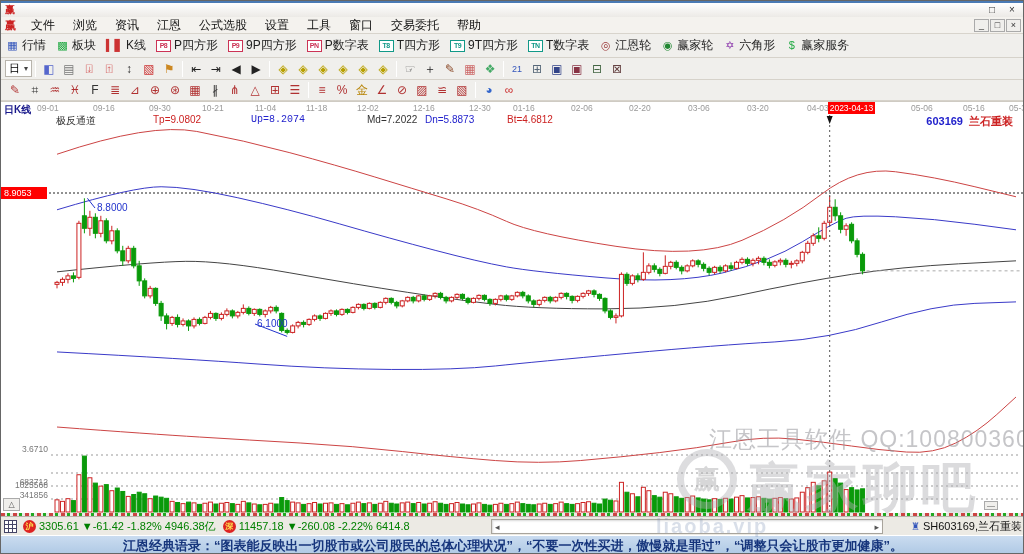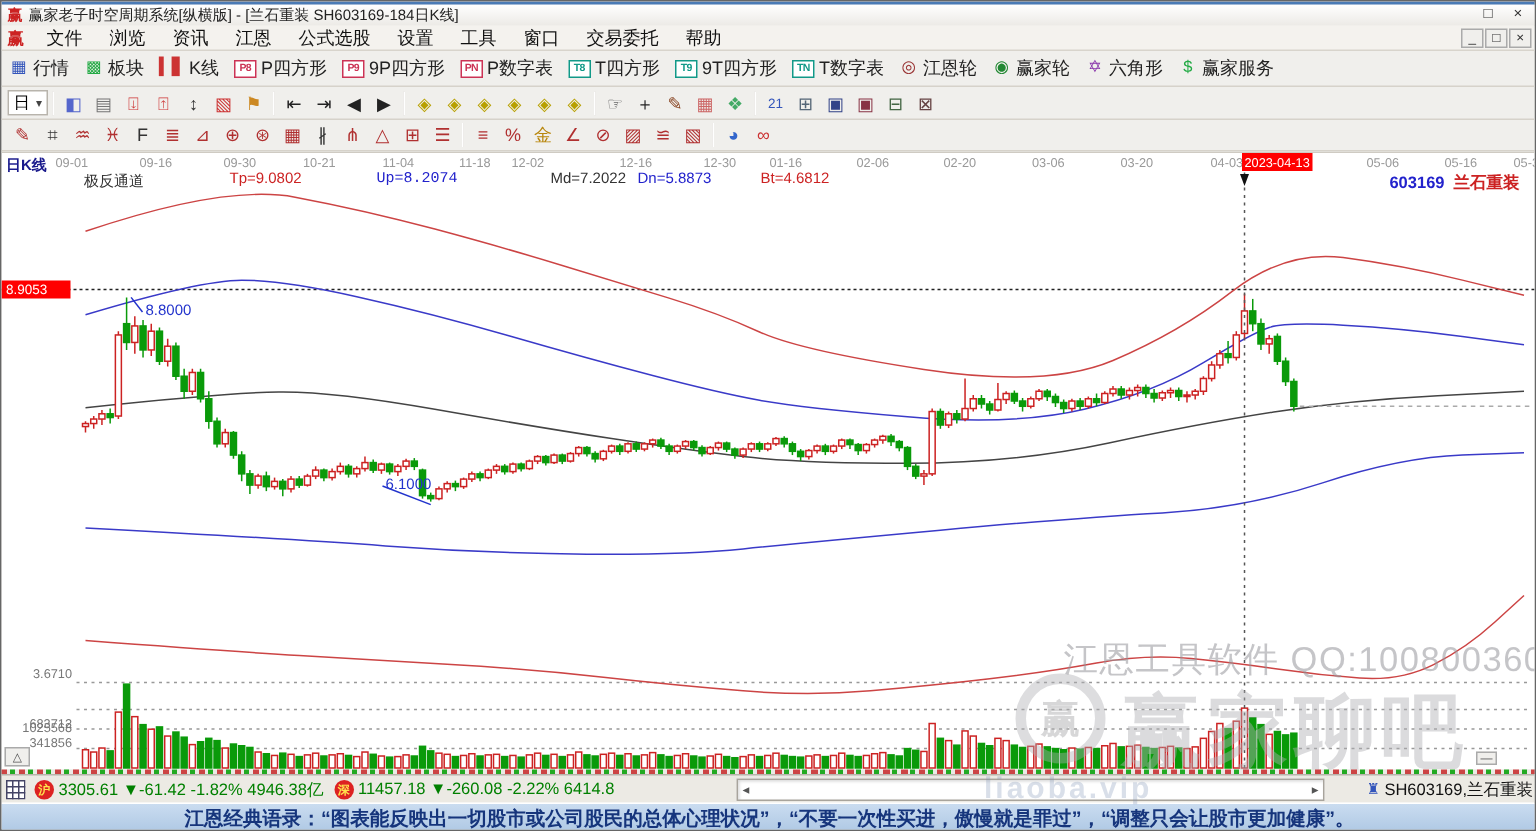--- a/index.html
+++ b/index.html
@@ -66,21 +66,20 @@
   #marquee{position:absolute;left:0;top:534px;width:1024px;height:20px;background:linear-gradient(#cadcf0,#aec8e4);border-top:1px solid #fff;text-align:center;line-height:20px;font-size:13px;font-weight:bold;color:#16357c;white-space:nowrap;}
   .wm-site{position:absolute;left:655px;top:514px;font-size:20px;font-weight:bold;color:rgba(120,140,175,0.28);letter-spacing:2px;z-index:5;pointer-events:none;}
 </style>
 </head>
 <body>
 
 <div id="app">
 
   <div id="titlebar">
     <span class="logo">赢</span>
-    <span>赢家老子时空周期系统[纵横版] - [兰石重装  SH603169-184日K线]</span>
     <span class="ctl" style="right:24px;">□</span>
     <span class="ctl" style="right:4px;">×</span>
   </div>
 
   <div id="menubar">
     <span class="logo">赢</span>
     <span id="menu-items" style="display:flex;">
         <span class="menu-item">文件</span>
         <span class="menu-item">浏览</span>
         <span class="menu-item">资讯</span>
@@ -690,21 +689,21 @@
       </svg>
 
     <span id="period-label">日K线</span>
     <div id="dates">
         <span class="date-lab" style="left: 36px;">09-01</span>
         <span class="date-lab" style="left: 92px;">09-16</span>
         <span class="date-lab" style="left: 148px;">09-30</span>
         <span class="date-lab" style="left: 201px;">10-21</span>
         <span class="date-lab" style="left: 254px;">11-04</span>
         <span class="date-lab" style="left: 305px;">11-18</span>
-        <span class="date-lab" style="left: 340px;">12-02</span>
+        <span class="date-lab" style="left: 356px;">12-02</span>
         <span class="date-lab" style="left: 412px;">12-16</span>
         <span class="date-lab" style="left: 468px;">12-30</span>
         <span class="date-lab" style="left: 512px;">01-16</span>
         <span class="date-lab" style="left: 570px;">02-06</span>
         <span class="date-lab" style="left: 628px;">02-20</span>
         <span class="date-lab" style="left: 687px;">03-06</span>
         <span class="date-lab" style="left: 746px;">03-20</span>
         <span class="date-lab" style="left: 806px;">04-03</span>
         <span class="date-lab" style="left: 910px;">05-06</span>
         <span class="date-lab" style="left: 962px;">05-16</span>

